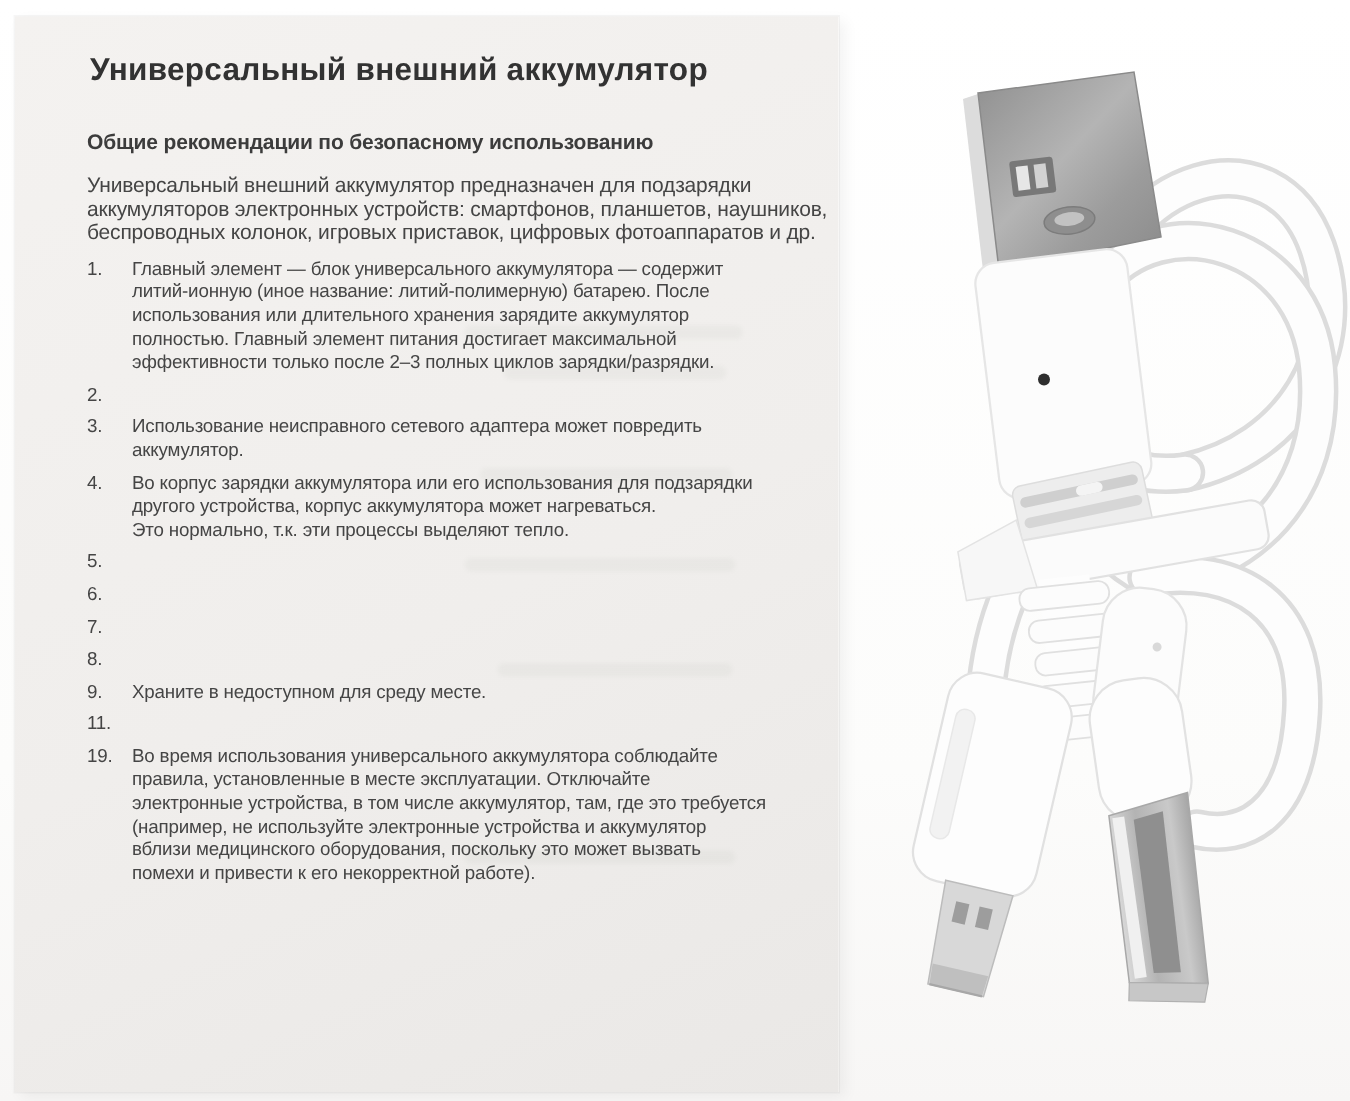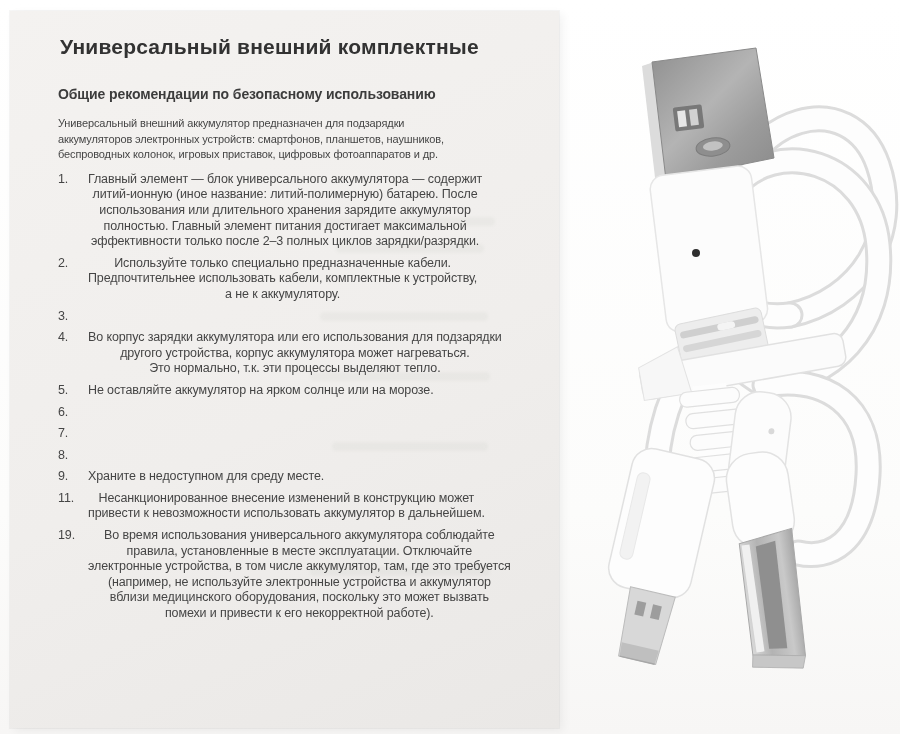--- a/index.html
+++ b/index.html
@@ -19,27 +19,27 @@
   .content{position:relative;padding:24px 34px 0 48px;color:#454545;}
   .doc-title{
     font-size:21px;font-weight:bold;color:#323232;
     margin:0 0 27px 2px;letter-spacing:0.2px;white-space:pre;
   }
   .doc-heading{
     font-size:14px;font-weight:bold;color:#3c3c3c;
     margin:0 0 14px 0;white-space:pre;letter-spacing:-0.1px;
   }
   .doc-intro{
-    font-size:11px;line-height:15.6px;margin:0 0 9px 0;
+    font-size:14px;line-height:15.6px;margin:0 0 9px 0;
     white-space:pre;letter-spacing:-0.12px;
   }
   ol.doc-list{list-style:none;margin:0;padding:0;}
   .item{display:flex;margin:0 0 6px 0;font-size:12.5px;line-height:15.6px;letter-spacing:-0.12px;}
   .item .num{flex:0 0 30px;}
-  .item .txt{white-space:pre;text-align:center;}
+  .item .txt{white-space:pre;}
 
   
   .ghost{position:absolute;height:9px;border-radius:4px;background:#7c8878;opacity:0.055;filter:blur(1.5px);}
   .g1{left:300px;top:206px;width:185px;}
   .g2{left:326px;top:233px;width:148px;}
   .g3{left:310px;top:301px;width:168px;}
   .g4{left:300px;top:361px;width:180px;}
   .g5{left:322px;top:431px;width:156px;}
   .g6{left:300px;top:556px;width:180px;}
 
@@ -54,71 +54,67 @@
 
   <div class="paper">
     <div class="ghost g1"></div>
     <div class="ghost g2"></div>
     <div class="ghost g3"></div>
     <div class="ghost g4"></div>
     <div class="ghost g5"></div>
     <div class="ghost g6"></div>
 
     <div class="content">
-      <h1 class="doc-title">Универсальный внешний комплектные</h1>
+      <h1 class="doc-title">Универсальный внешний аккумулятор</h1>
       <h2 class="doc-heading">Общие рекомендации по безопасному использованию</h2>
       <p class="doc-intro">Универсальный внешний аккумулятор предназначен для подзарядки
 аккумуляторов электронных устройств: смартфонов, планшетов, наушников,
 беспроводных колонок, игровых приставок, цифровых фотоаппаратов и др.</p>
 
       <ol class="doc-list">
         <li class="item">
             <span class="num">1.</span>
             <span class="txt">Главный элемент — блок универсального аккумулятора — содержит
 литий-ионную (иное название: литий-полимерную) батарею. После
 использования или длительного хранения зарядите аккумулятор
 полностью. Главный элемент питания достигает максимальной
 эффективности только после 2–3 полных циклов зарядки/разрядки.</span>
           </li>
         <li class="item">
             <span class="num">2.</span>
-            <span class="txt">Используйте только специально предназначенные кабели.
-Предпочтительнее использовать кабели, комплектные к устройству,
-а не к аккумулятору.</span>
           </li>
         <li class="item">
             <span class="num">3.</span>
+            <span class="txt">Использование неисправного сетевого адаптера может повредить
+аккумулятор.</span>
           </li>
         <li class="item">
             <span class="num">4.</span>
             <span class="txt">Во корпус зарядки аккумулятора или его использования для подзарядки
 другого устройства, корпус аккумулятора может нагреваться.
 Это нормально, т.к. эти процессы выделяют тепло.</span>
           </li>
         <li class="item">
             <span class="num">5.</span>
-            <span class="txt">Не оставляйте аккумулятор на ярком солнце или на морозе.</span>
           </li>
         <li class="item">
             <span class="num">6.</span>
           </li>
         <li class="item">
             <span class="num">7.</span>
           </li>
         <li class="item">
             <span class="num">8.</span>
           </li>
         <li class="item">
             <span class="num">9.</span>
             <span class="txt">Храните в недоступном для среду месте.</span>
           </li>
         <li class="item">
             <span class="num">11.</span>
-            <span class="txt">Несанкционированное внесение изменений в конструкцию может
-привести к невозможности использовать аккумулятор в дальнейшем.</span>
           </li>
         <li class="item">
             <span class="num">19.</span>
             <span class="txt">Во время использования универсального аккумулятора соблюдайте
 правила, установленные в месте эксплуатации. Отключайте
 электронные устройства, в том числе аккумулятор, там, где это требуется
 (например, не используйте электронные устройства и аккумулятор
 вблизи медицинского оборудования, поскольку это может вызвать
 помехи и привести к его некорректной работе).</span>
           </li>

